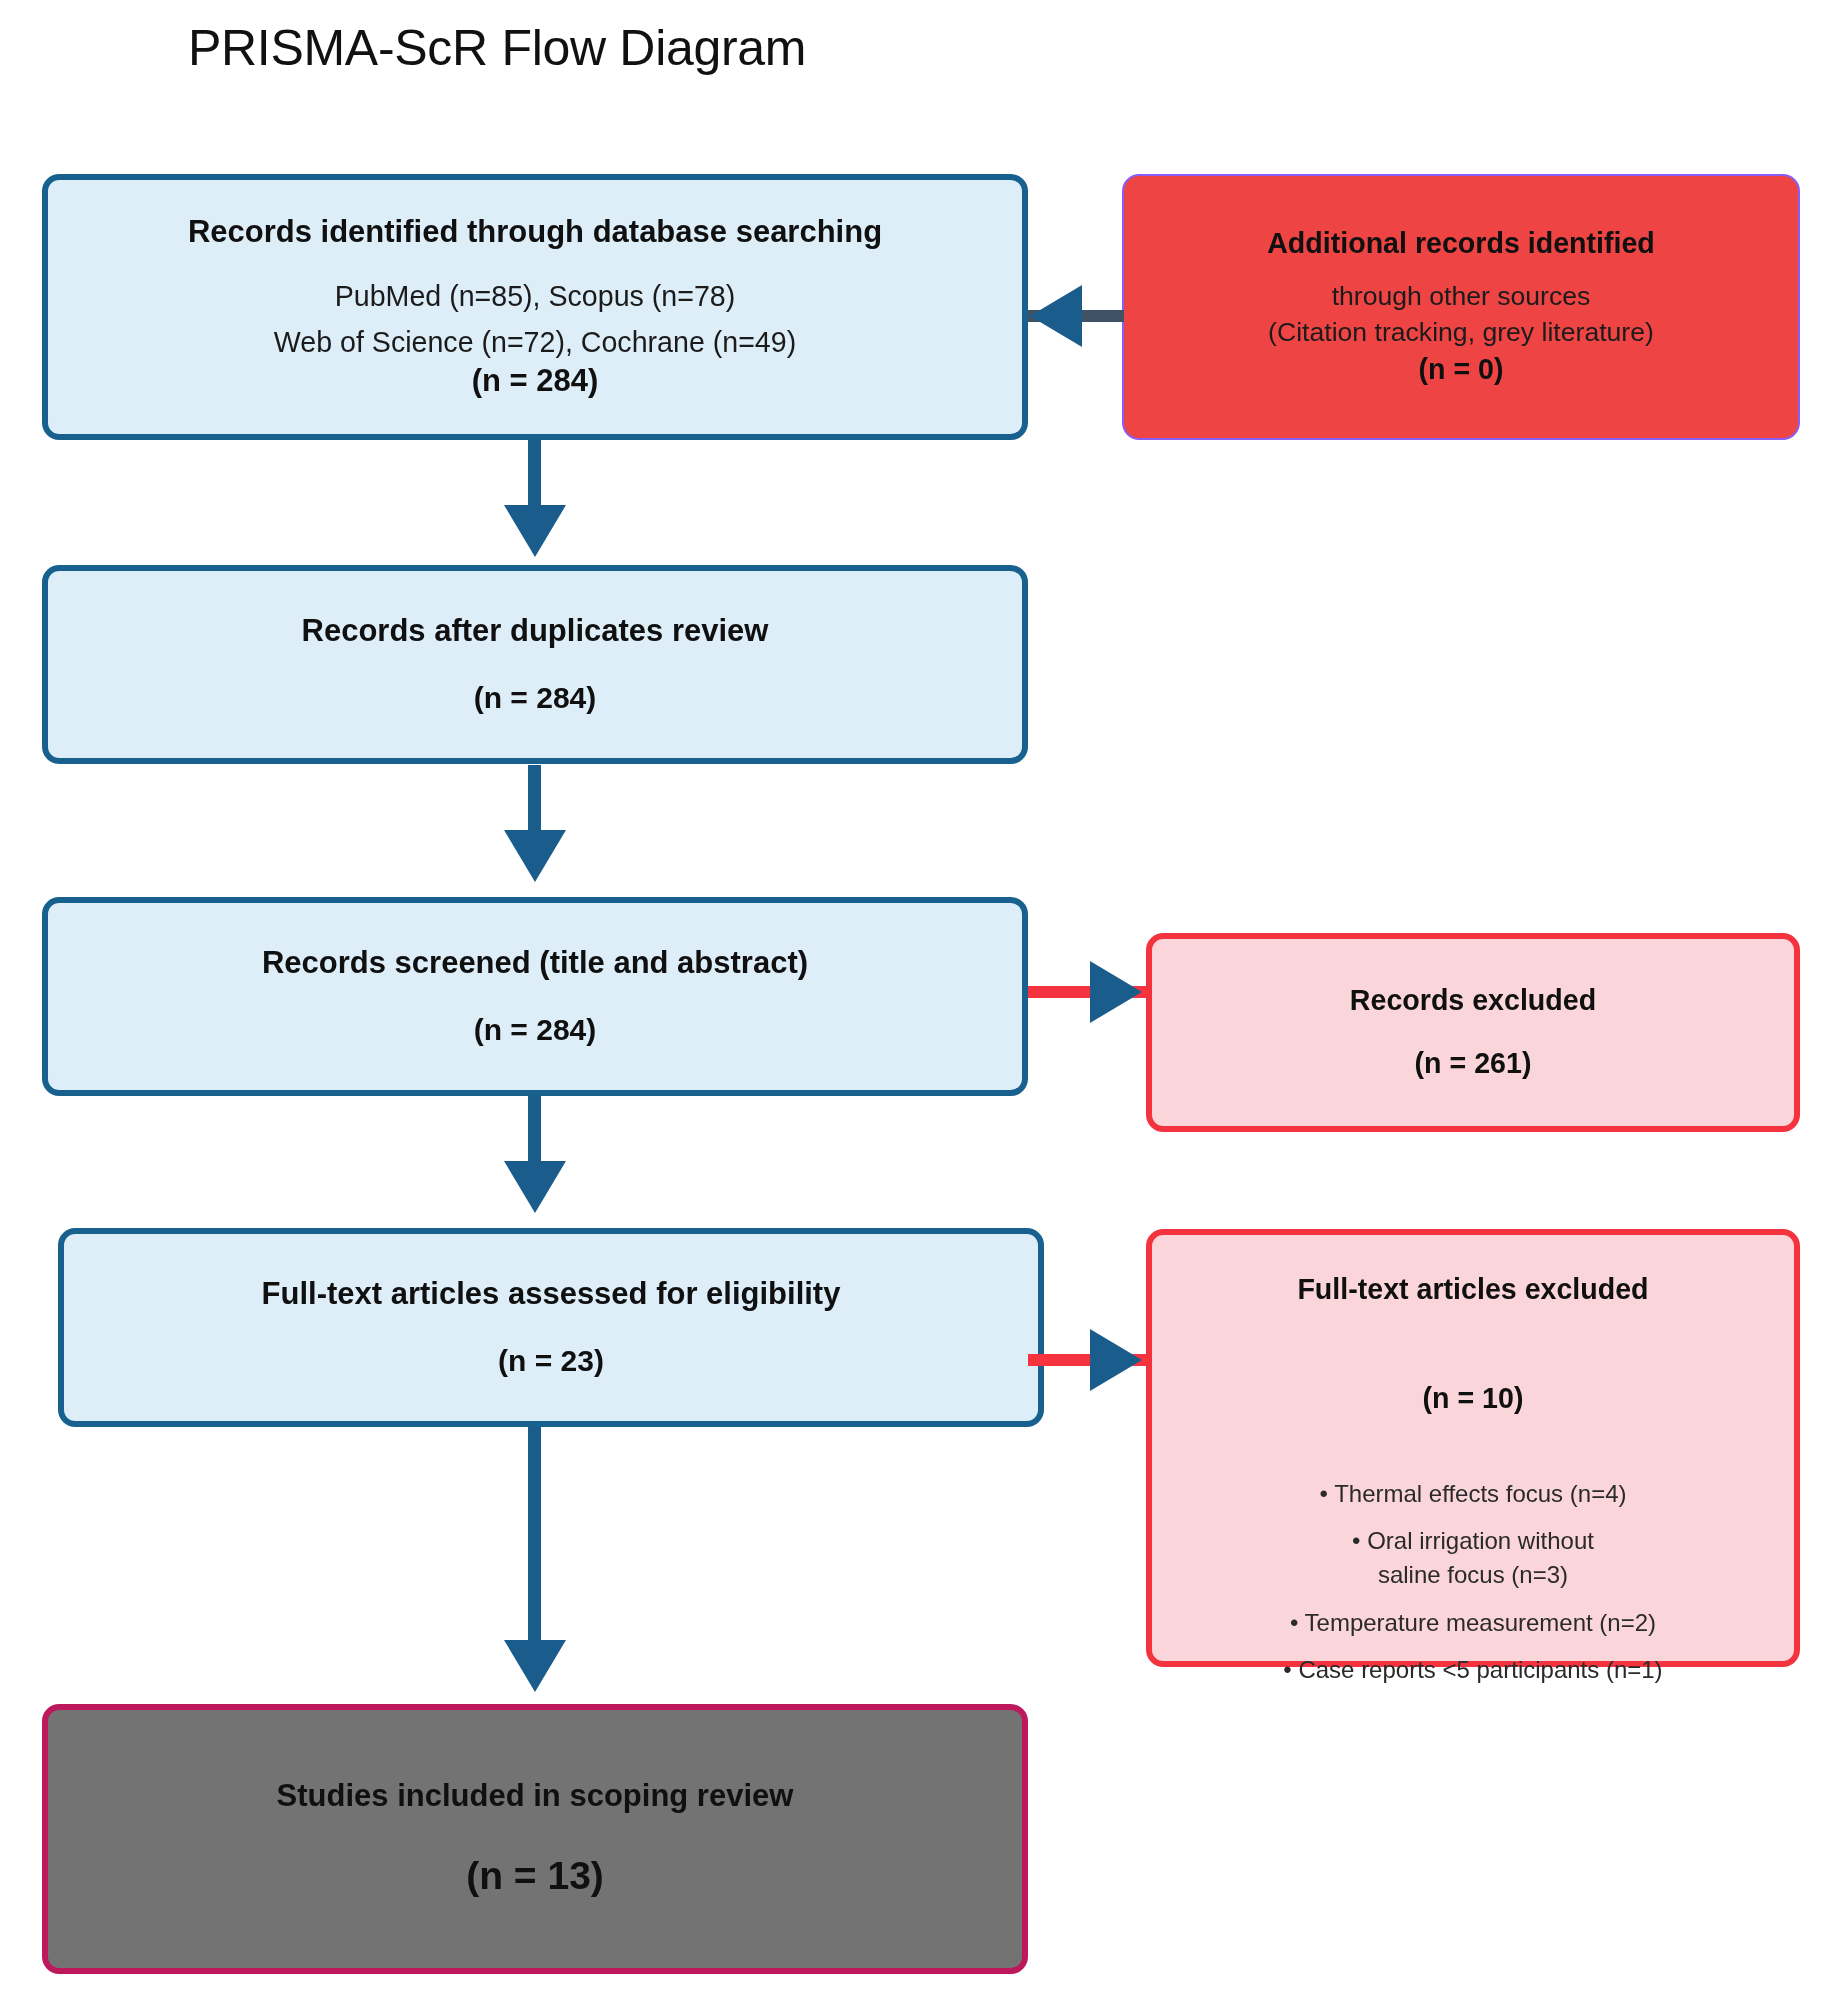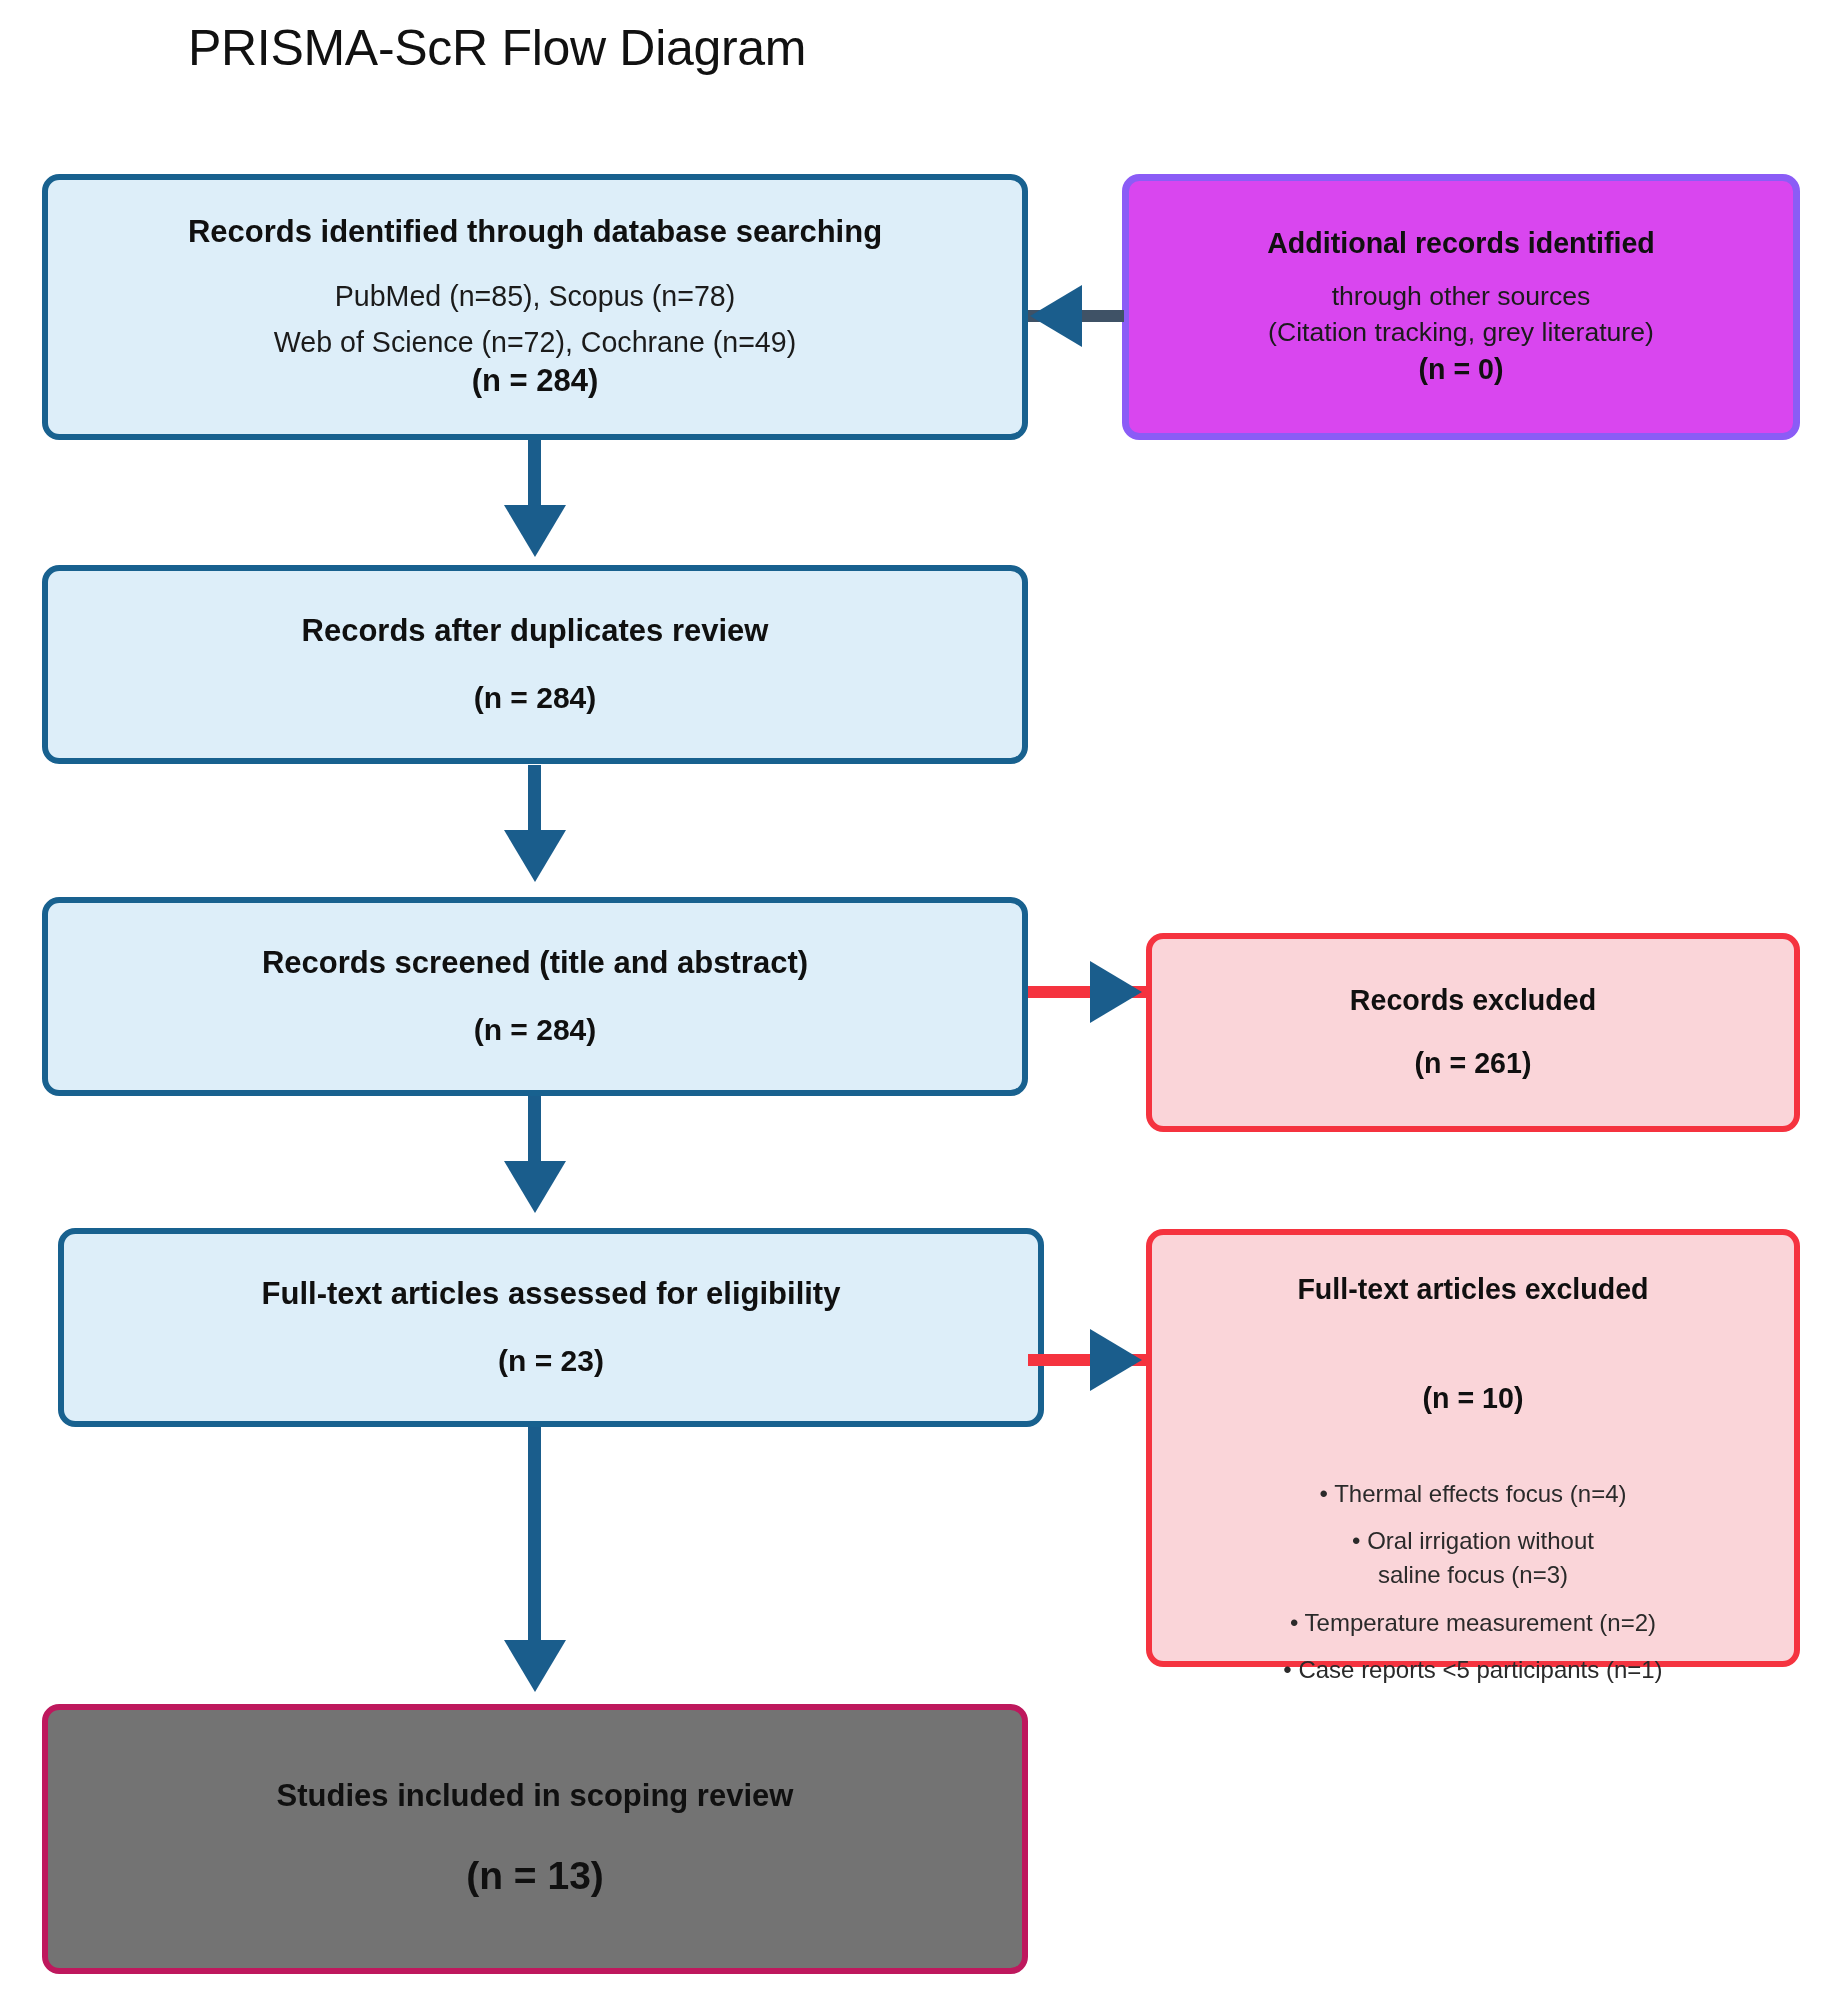--- a/index.html
+++ b/index.html
@@ -62,22 +62,22 @@
   .gap-m { height: 26.6px; }
   .gap-l { height: 35px; }
 
   
   .blue {
     background: #ddeef9;
     border: 6px solid #18618f;
   }
   
   .grey {
-    background: #d946ef;
-    border: 7px solid #8b5cf6;
+    background: #ef4444;
+    border: 2px solid #8b5cf6;
   }
   
   .red {
     background: #fad5d9;
     border: 6px solid #f5333f;
     margin-top: 36px;
   }
   
   .green {
     background: #737373;

